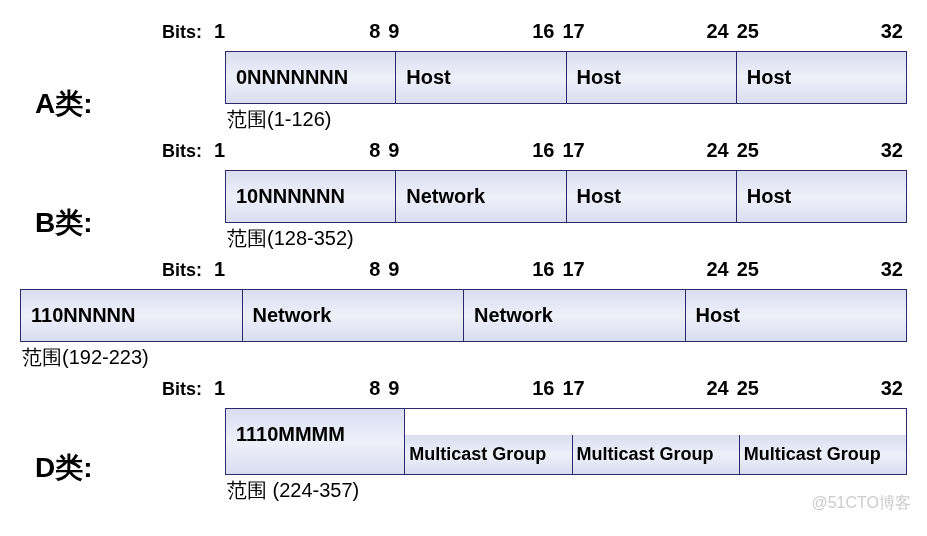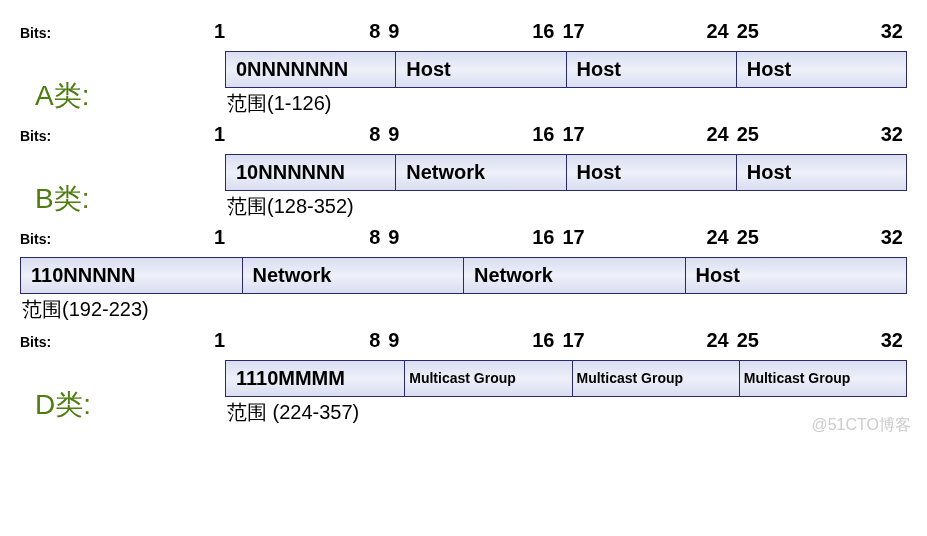--- a/index.html
+++ b/index.html
@@ -12,29 +12,29 @@
     position: relative;
   }
   .class-row {
     display: flex;
     align-items: center;
     margin-bottom: 6px;
   }
   .class-label {
     width: 190px;
     font-size: 28px;
-    font-weight: normal;
-    color: #4d7c0f;
+    font-weight: bold;
+    color: #000000;
     padding-left: 15px;
     margin-top: 24px;
   }
   .bits-label {
     width: 190px;
-    text-align: left;
-    font-size: 14px;
+    text-align: right;
+    font-size: 18px;
     font-weight: bold;
     padding-right: 8px;
     box-sizing: border-box;
   }
   .content {
     flex: 1;
   }
   .bit-header {
     display: flex;
     font-size: 20px;
@@ -47,31 +47,32 @@
     display: flex;
     justify-content: space-between;
     padding: 0 4px;
   }
   .octets {
     display: flex;
     border: 1px solid #2a2a6a;
   }
   .octet {
     flex: 1;
-    padding: 6px 10px;
+    padding: 14px 10px;
     font-size: 20px;
     font-weight: bold;
     color: #000;
     background: linear-gradient(to bottom, #d9ddf0 0%, #eef0f9 50%, #d9ddf0 100%);
     border-right: 1px solid #2a2a6a;
     white-space: nowrap;
   }
   .octet.small {
-    font-size: 14px;
+    font-size: 18px;
     padding: 9px 4px;
+    margin-top: 26px;
   }
   .octet:last-child {
     border-right: none;
   }
   .range {
     font-size: 20px;
     font-weight: normal;
     color: #000;
     margin-top: 2px;
     margin-left: 2px;

